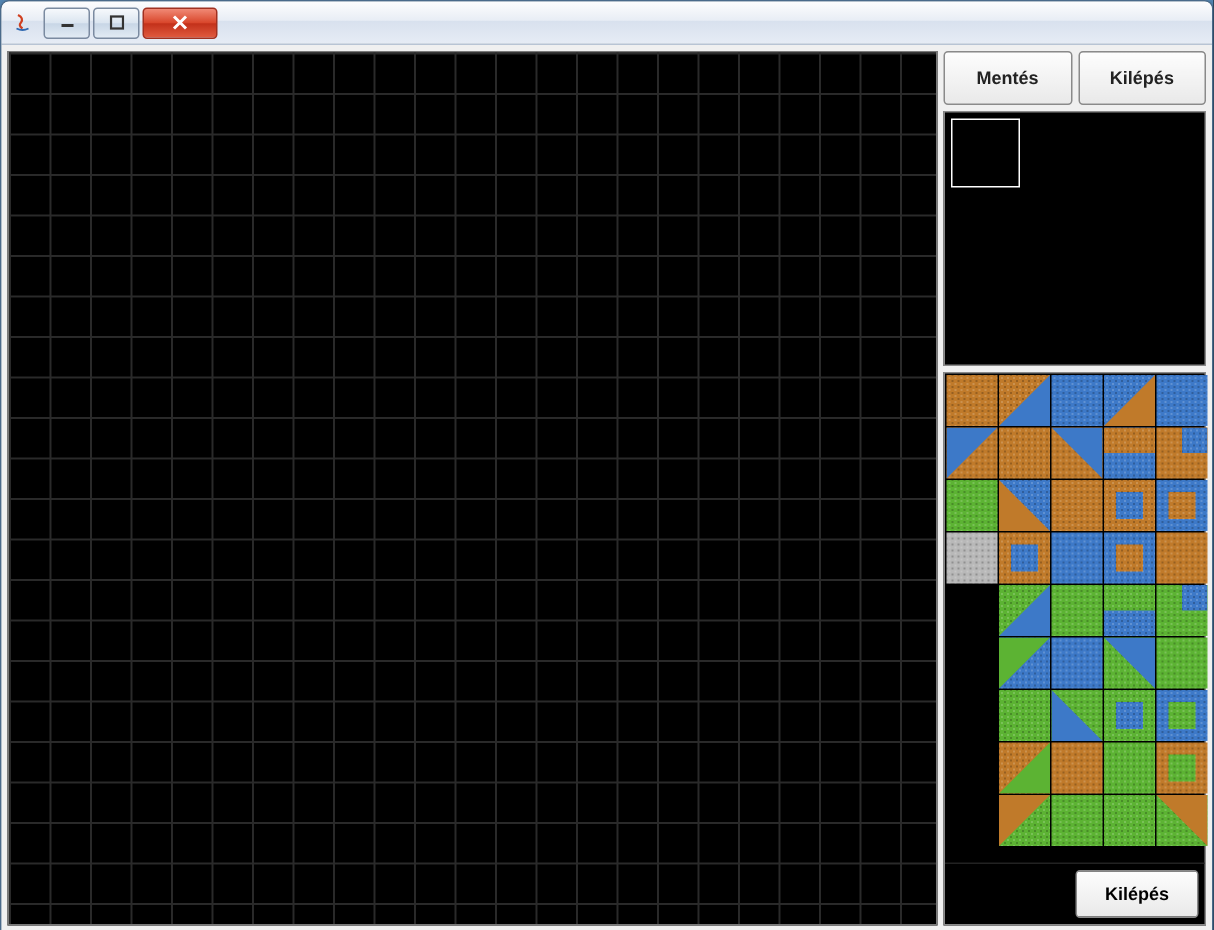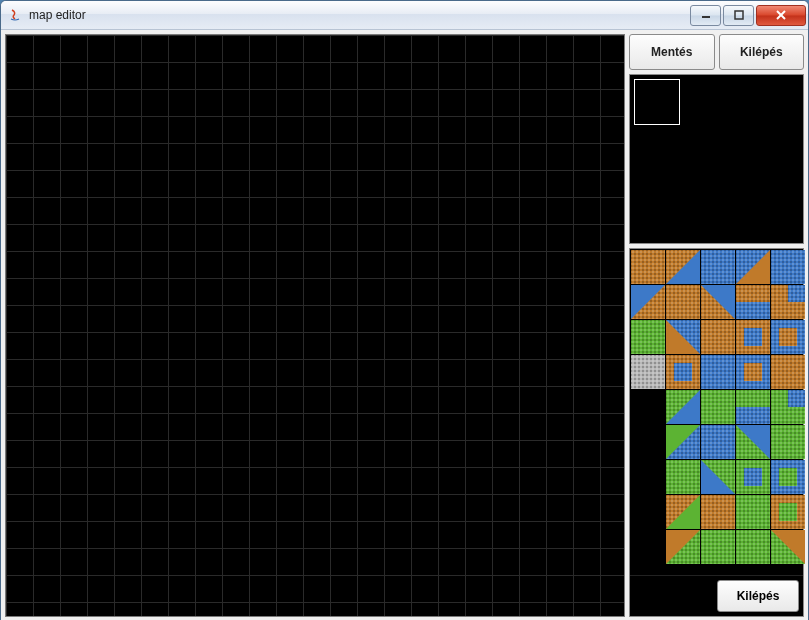--- a/index.html
+++ b/index.html
@@ -34,21 +34,20 @@
 <body>
 
 <div class="win">
   <div class="titlebar">
     <span class="icon">
       <svg width="14" height="14" viewBox="0 0 14 14">
           <path d="M4 2 Q8 4 6 7 Q4 9 7 11" stroke="#d04020" stroke-width="1.5" fill="none"></path>
           <path d="M3 11 Q7 13 11 11" stroke="#3068b0" stroke-width="1.2" fill="none"></path>
         </svg>
     </span>
-    <span class="title">map editor</span>
     <div class="winbtns">
       <div class="winbtn">
           <svg width="10" height="10">
             <line x1="1" y1="7" x2="9" y2="7" stroke="#333" stroke-width="2"></line>
           </svg>
         </div>
       <div class="winbtn">
           <svg width="10" height="10">
             <rect x="1" y="1" width="8" height="8" fill="none" stroke="#333" stroke-width="1.5"></rect>
           </svg>

